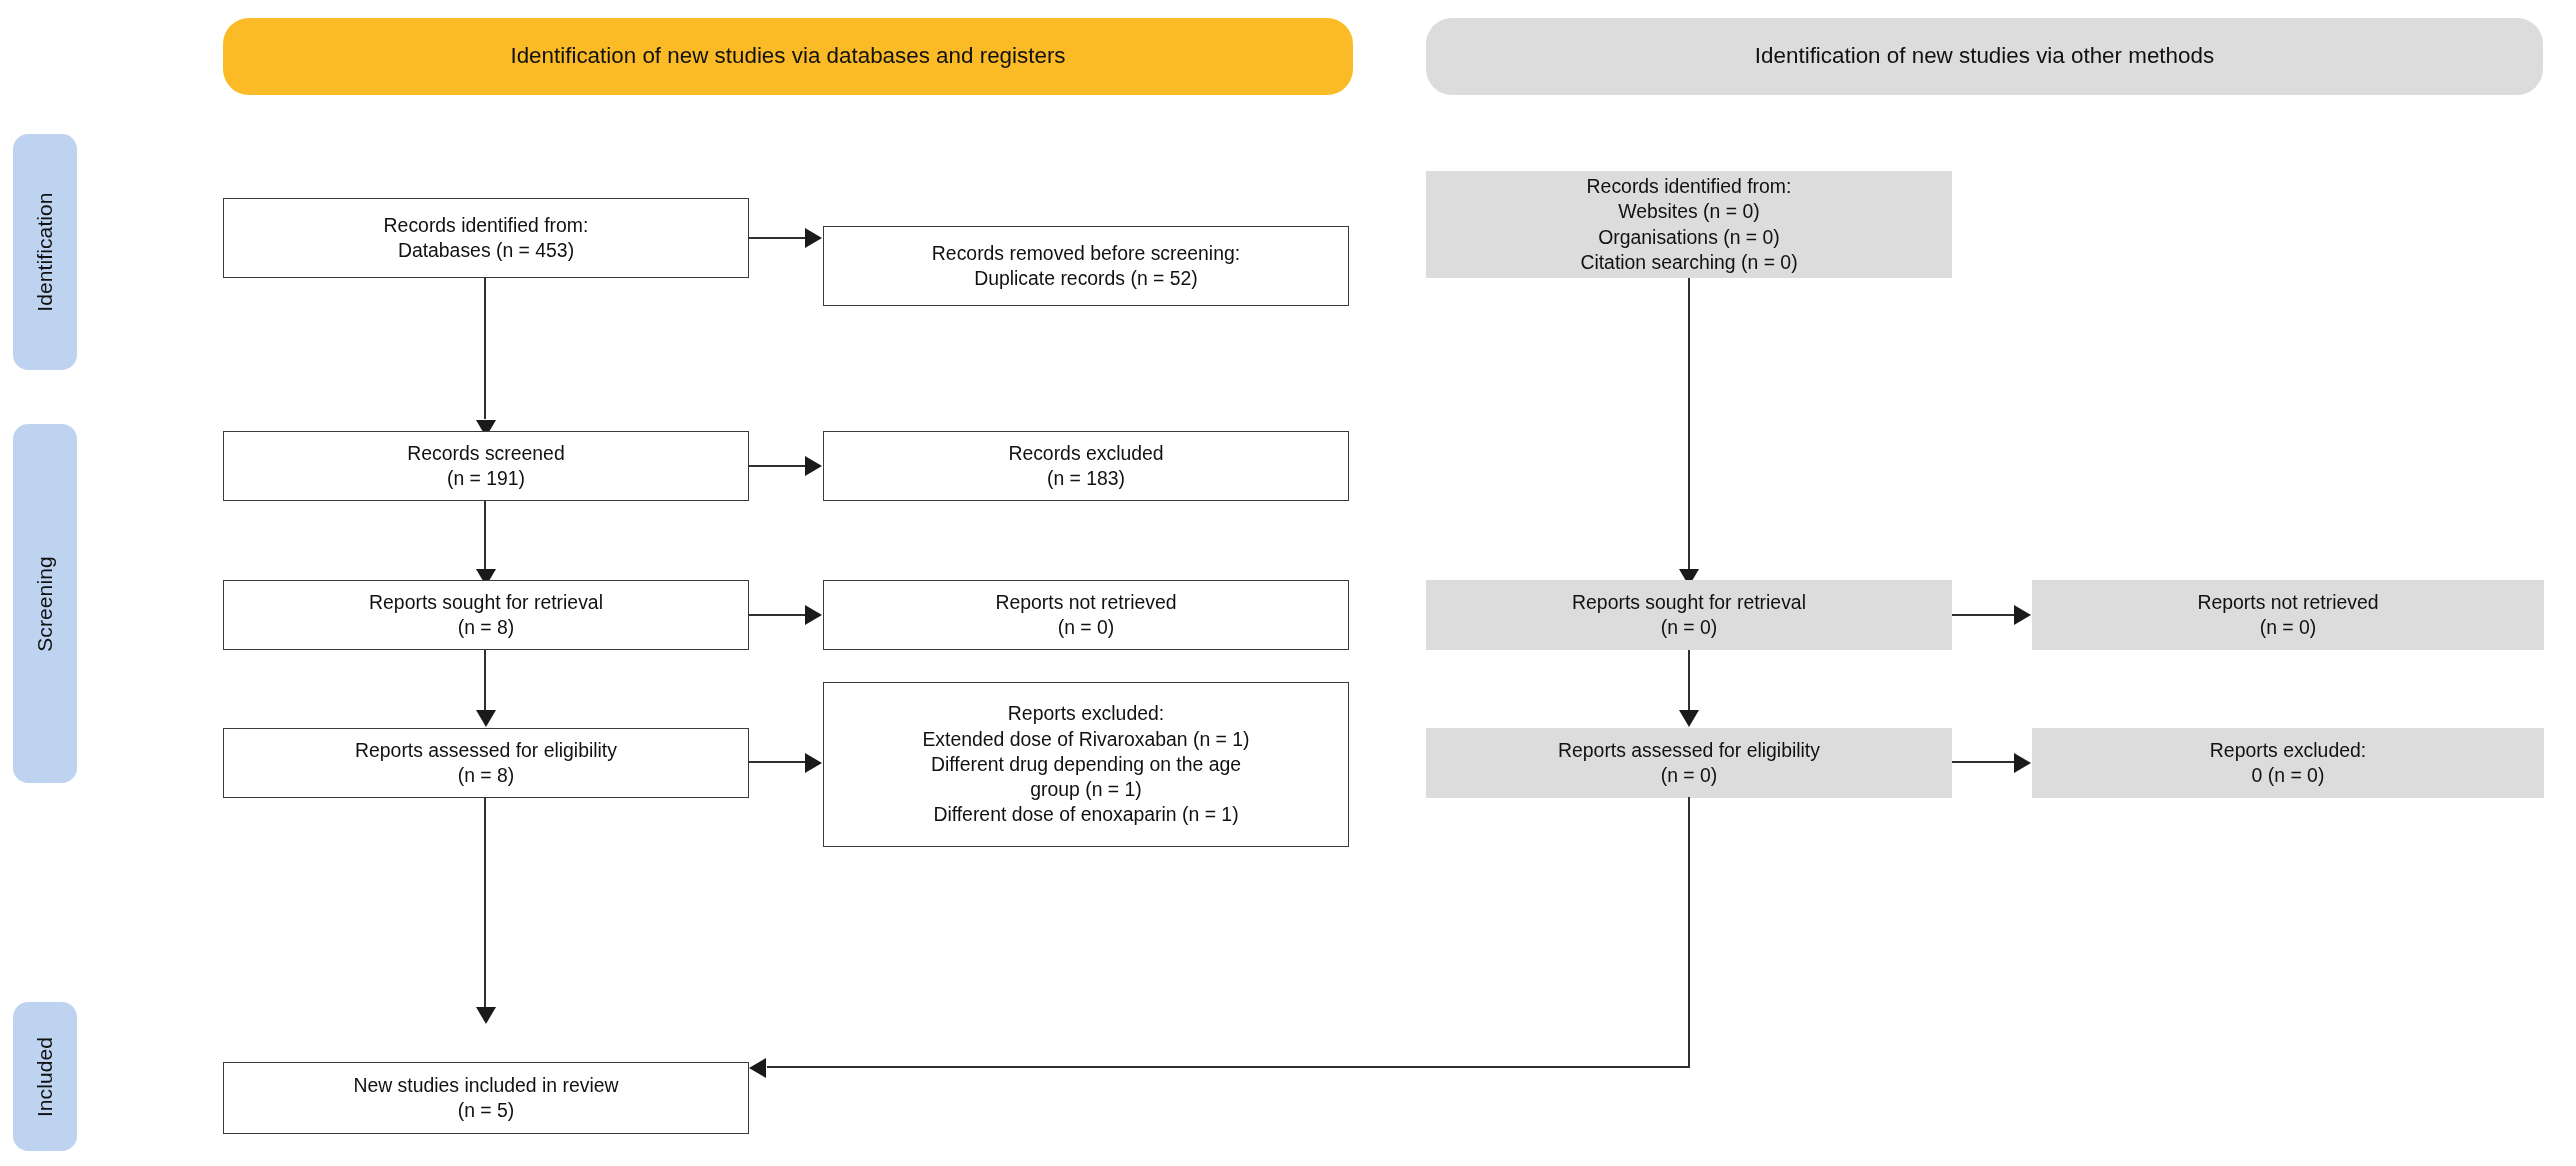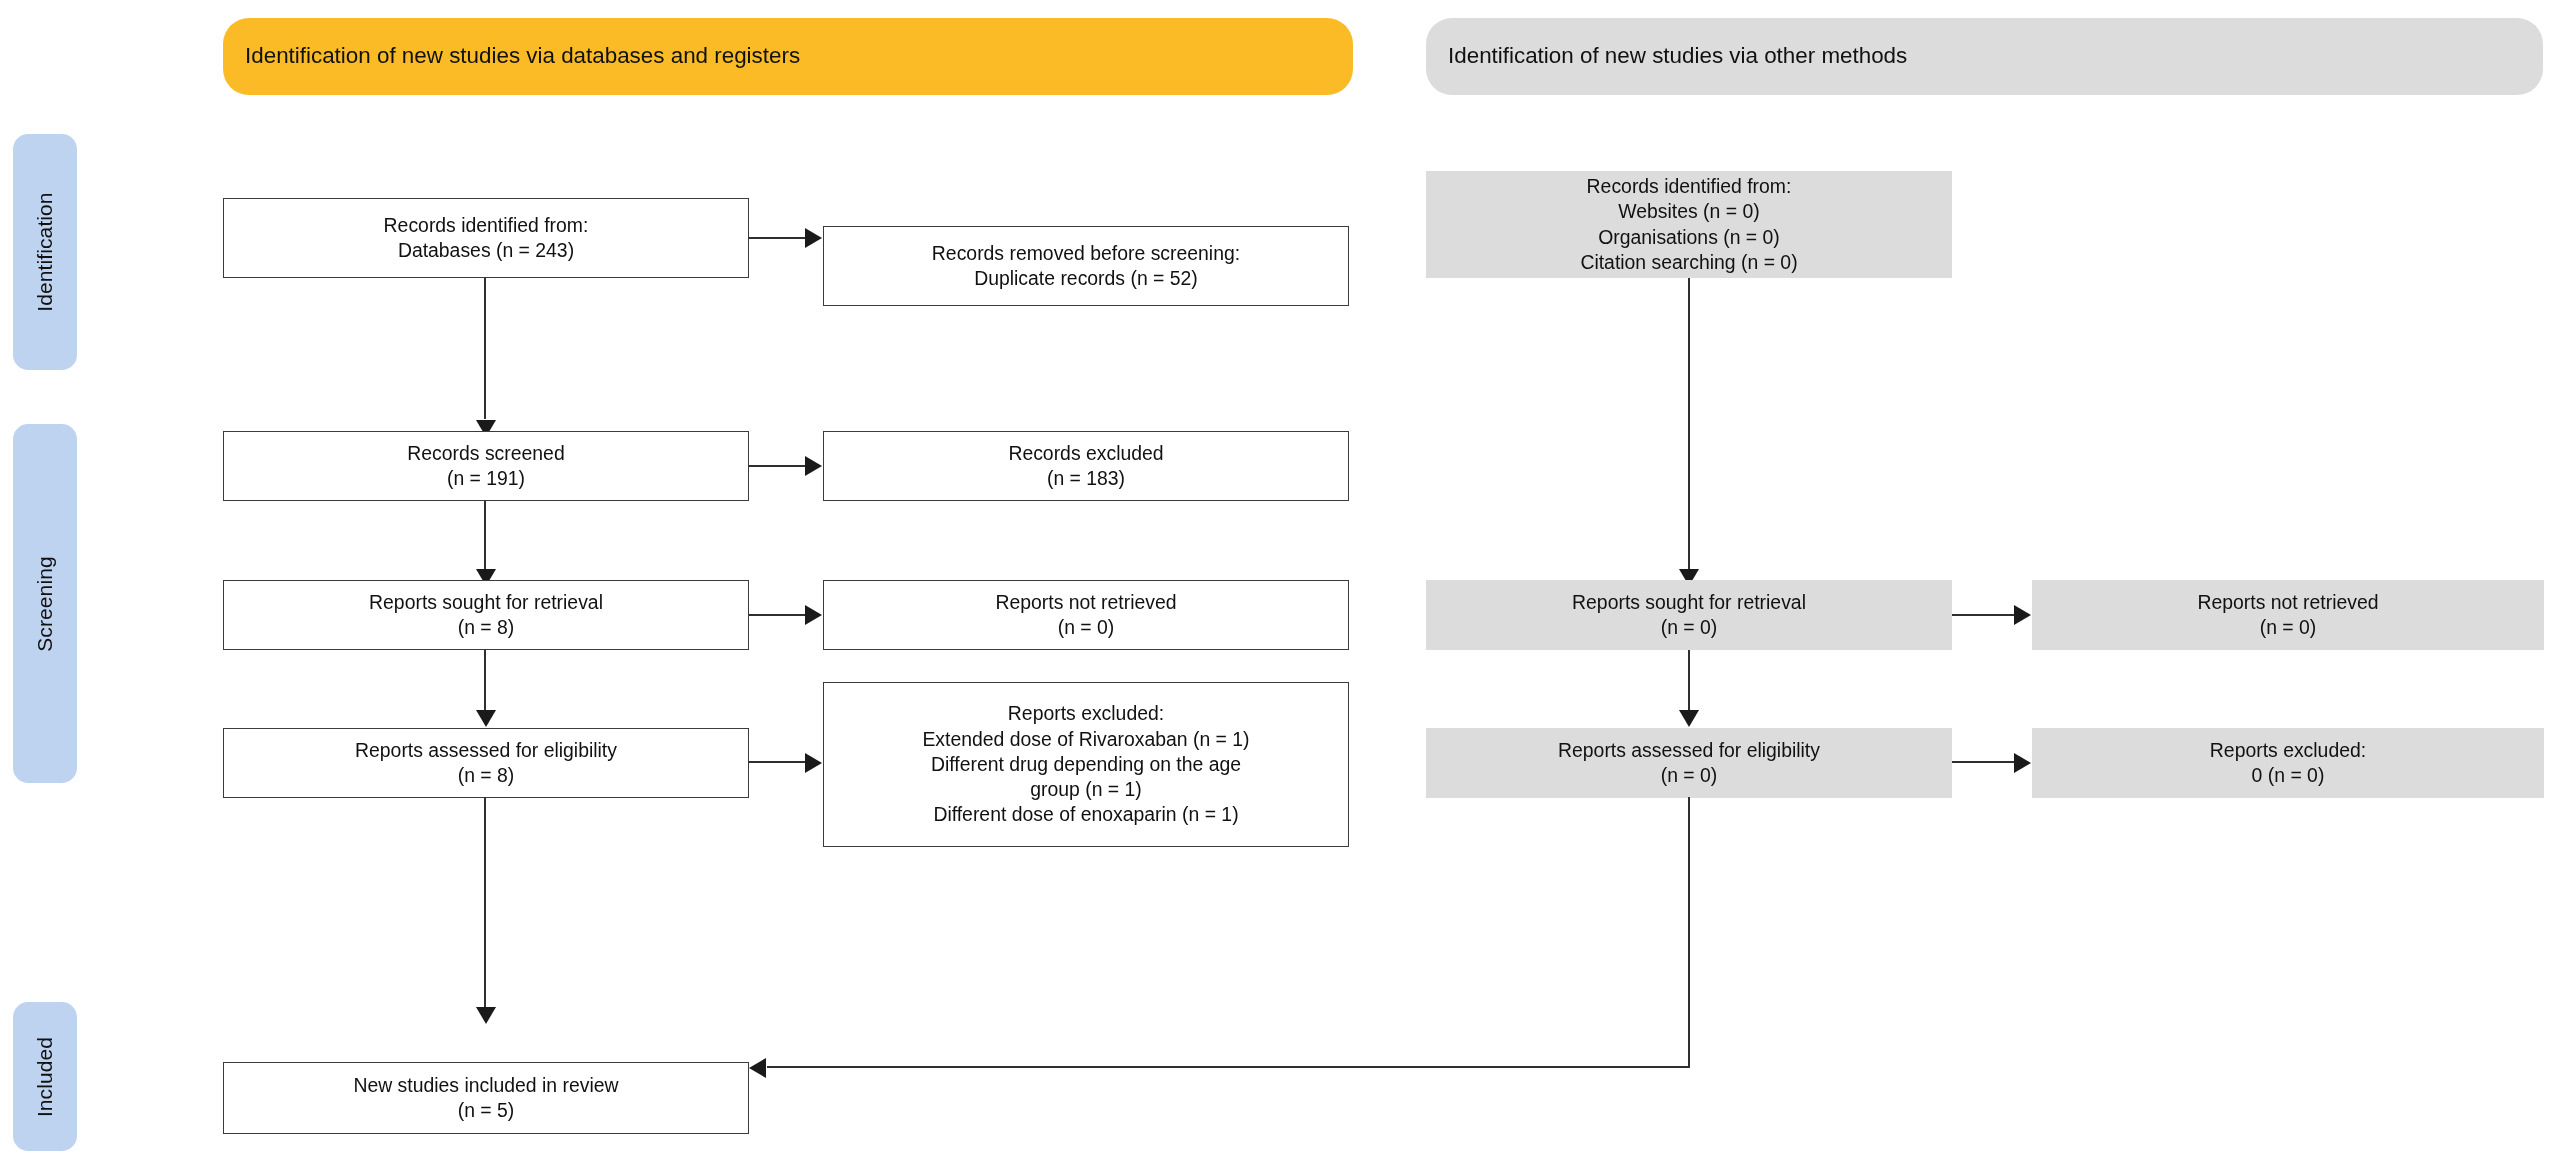--- a/index.html
+++ b/index.html
@@ -16,26 +16,27 @@
     height: 1166px;
     background: #ffffff;
     overflow: hidden;
   }
 
   
   .banner {
     position: absolute;
     display: flex;
     align-items: center;
+    justify-content: center;
     border-radius: 26px;
     font-size: 22.4px;
     color: #111111;
     text-align: center;
     line-height: 1.25;
-    padding: 0 22px;
+    padding: 0 8px;
     box-sizing: border-box;
   }
   .banner-db {
     left: 223px;
     top: 17.7px;
     width: 1130px;
     height: 77px;
     background: #fbbb27;
   }
   .banner-other {
@@ -136,21 +137,21 @@
   <div class="rail rail-screening">
     <span class="rail-label">Screening</span>
   </div>
   <div class="rail rail-included">
     <span class="rail-label">Included</span>
   </div>
 
   <div class="node node-white" style="left:223px; top:198px; width:526px; height:80px;">
     <div class="lines">
       <div>Records identified from:</div>
-      <div>Databases (n = 243)</div>
+      <div>Databases (n = 453)</div>
     </div>
   </div>
 
   <div class="hline" style="left:749px; top:237px; width:56px;"></div>
   <div class="arrow arrow-right" style="left:805px; top:228px;"></div>
 
   <div class="node node-white" style="left:823px; top:198px; width:526px; height:80px;margin-top:28px;">
     <div class="lines">
       <div>Records removed before screening:</div>
       <div>Duplicate records (n = 52)</div>

